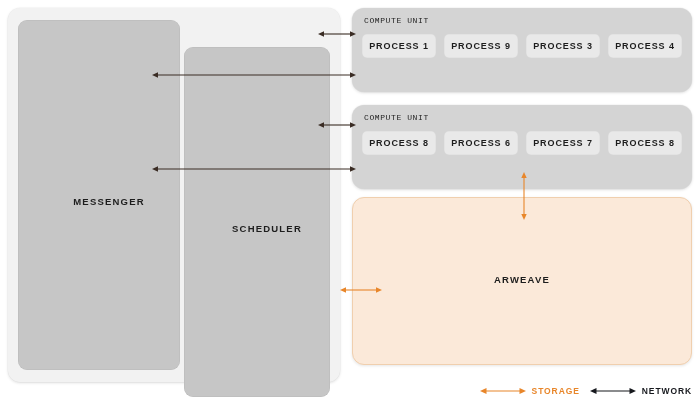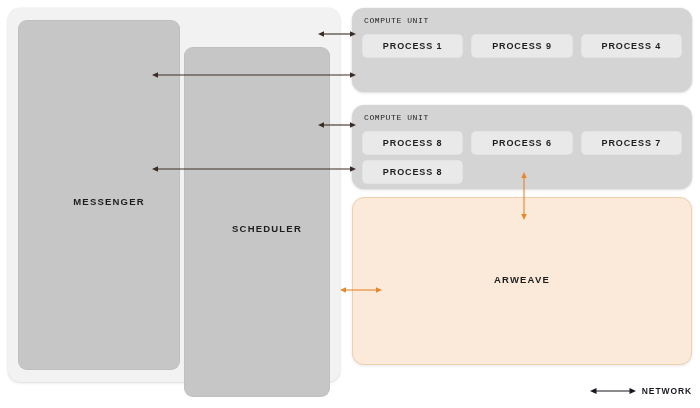--- a/index.html
+++ b/index.html
@@ -94,21 +94,21 @@
     font-size: 8px;
     letter-spacing: 0.6px;
     color: #1d1d1d;
   }
   .proc-grid {
     position: absolute;
     left: 10px;
     right: 10px;
     top: 26px;
     display: grid;
-    grid-template-columns: 1fr 1fr 1fr;
+    grid-template-columns: 1fr 1fr 1fr 1fr;
     grid-template-rows: 24px 24px;
     gap: 5px 8px;
   }
   .proc-box {
     background: #e9e9e9;
     border-radius: 5px;
     display: flex;
     align-items: center;
     justify-content: center;
     font-family: "Liberation Sans", sans-serif;
@@ -189,20 +189,21 @@
       <div class="node-label">SCHEDULER</div>
     </div>
 
   </div>
 
   <div class="outer-shell" id="cu1-shell">
     <div class="cu-title">COMPUTE UNIT</div>
     <div class="proc-grid">
       <div class="proc-box">PROCESS 1</div>
       <div class="proc-box">PROCESS 9</div>
+      <div class="proc-box">PROCESS 3</div>
       <div class="proc-box">PROCESS 4</div>
     </div>
   </div>
 
   <div class="outer-shell" id="cu2-shell">
     <div class="cu-title">COMPUTE UNIT</div>
     <div class="proc-grid">
       <div class="proc-box">PROCESS 8</div>
       <div class="proc-box">PROCESS 6</div>
       <div class="proc-box">PROCESS 7</div>
@@ -257,20 +258,30 @@
   <div class="conn" style="left:340px; top:285px;">
     <svg width="42" height="10" viewBox="0 0 42 10">
       <line x1="5" y1="5" x2="37" y2="5" stroke="#e8862a" stroke-width="1.1"></line>
       <polygon points="0,5 6,2.3 6,7.7" fill="#e8862a"></polygon>
       <polygon points="42,5 36,2.3 36,7.7" fill="#e8862a"></polygon>
     </svg>
   </div>
 
   <div id="legend">
 
+    <div class="legend-entry">
+      <span>
+        <svg width="46" height="10" viewBox="0 0 46 10">
+          <line x1="5" y1="5" x2="41" y2="5" stroke="#e8862a" stroke-width="1.2"></line>
+          <polygon points="0,5 6.5,2.1 6.5,7.9" fill="#e8862a"></polygon>
+          <polygon points="46,5 39.5,2.1 39.5,7.9" fill="#e8862a"></polygon>
+        </svg>
+      </span>
+      <span class="legend-text storage">STORAGE</span>
+    </div>
 
     <div class="legend-entry">
       <span>
         <svg width="46" height="10" viewBox="0 0 46 10">
           <line x1="5" y1="5" x2="41" y2="5" stroke="#16181d" stroke-width="1.2"></line>
           <polygon points="0,5 6.5,2.1 6.5,7.9" fill="#16181d"></polygon>
           <polygon points="46,5 39.5,2.1 39.5,7.9" fill="#16181d"></polygon>
         </svg>
       </span>
       <span class="legend-text network">NETWORK</span>

